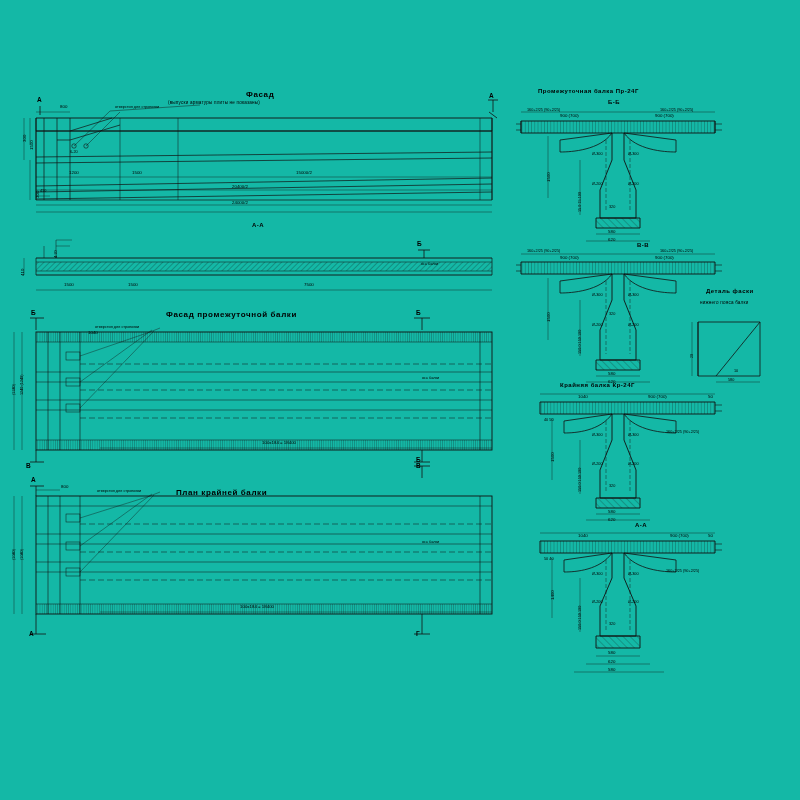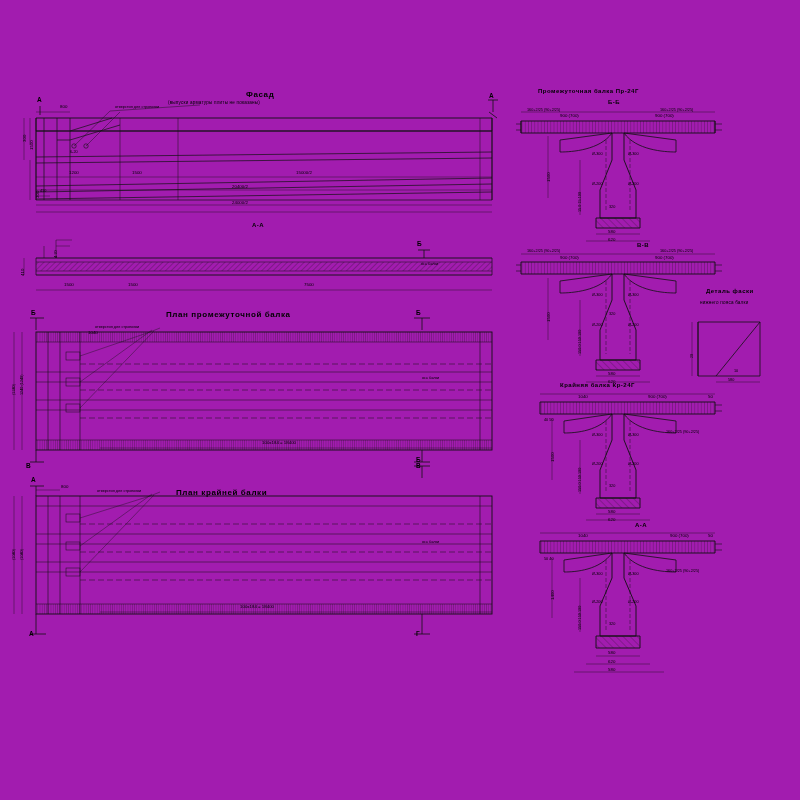--- a/index.html
+++ b/index.html
@@ -1,17 +1,17 @@
 <!DOCTYPE html>
 <html><head>
 <meta charset="utf-8">
 <style>
   html,body{margin:0;padding:0;background:#ffffff;}
   body{width:800px;height:800px;overflow:hidden;font-family:"Liberation Sans",sans-serif;color:#111;}
-  #sheet{position:relative;width:800px;height:800px;background:#a21caf;text-decoration:underline;}
+  #sheet{position:relative;width:800px;height:800px;background:#14b8a6;text-decoration:underline;}
   .lbl{position:absolute;white-space:nowrap;font-family:"Liberation Sans",sans-serif;color:#000;}
   .t-title{font-size:8px;font-weight:bold;letter-spacing:.6px;}
   .t-sub{font-size:4.6px;letter-spacing:.2px;}
   .t-dim{font-size:4.4px;}
   .t-tiny{font-size:3.8px;}
   .t-mark{font-size:6.5px;font-weight:bold;}
   .t-sec{font-size:6px;font-weight:bold;letter-spacing:.5px;}
   .rot90{transform:rotate(-90deg);transform-origin:0 0;}
   svg{position:absolute;left:0;top:0;}
 </style>
@@ -276,21 +276,21 @@
 
   <div class="lbl t-sec" style="left:252px;top:222px;">А-А</div>
   <div class="lbl t-tiny rot90" style="left:54px;top:258px;">4-20</div>
   <div class="lbl t-dim" style="left:64px;top:282px;">1500</div>
   <div class="lbl t-dim" style="left:128px;top:282px;">1500</div>
   <div class="lbl t-dim" style="left:304px;top:282px;">7500</div>
   <div class="lbl t-dim rot90" style="left:20px;top:276px;">410</div>
   <div class="lbl t-mark" style="left:417px;top:240px;">Б</div>
   <div class="lbl t-tiny" style="left:421px;top:262px;">ось балки</div>
 
-  <div class="lbl t-title" style="left:166px;top:310px;">План промежуточной балка</div>
+  <div class="lbl t-title" style="left:166px;top:310px;">Фасад промежуточной балки</div>
   <div class="lbl t-tiny" style="left:95px;top:325px;">отверстия для строповки</div>
   <div class="lbl t-mark" style="left:31px;top:309px;">Б</div>
   <div class="lbl t-mark" style="left:416px;top:309px;">Б</div>
   <div class="lbl t-mark" style="left:26px;top:462px;">В</div>
   <div class="lbl t-mark" style="left:416px;top:462px;">В</div>
   <div class="lbl t-dim" style="left:88px;top:330px;">1040</div>
   <div class="lbl t-tiny rot90" style="left:20px;top:395px;">1240 (1240)</div>
   <div class="lbl t-tiny rot90" style="left:12px;top:395px;">(1240)</div>
   <div class="lbl t-dim" style="left:262px;top:440px;">100x184 = 18400</div>
   <div class="lbl t-tiny" style="left:422px;top:376px;">ось балки</div>

